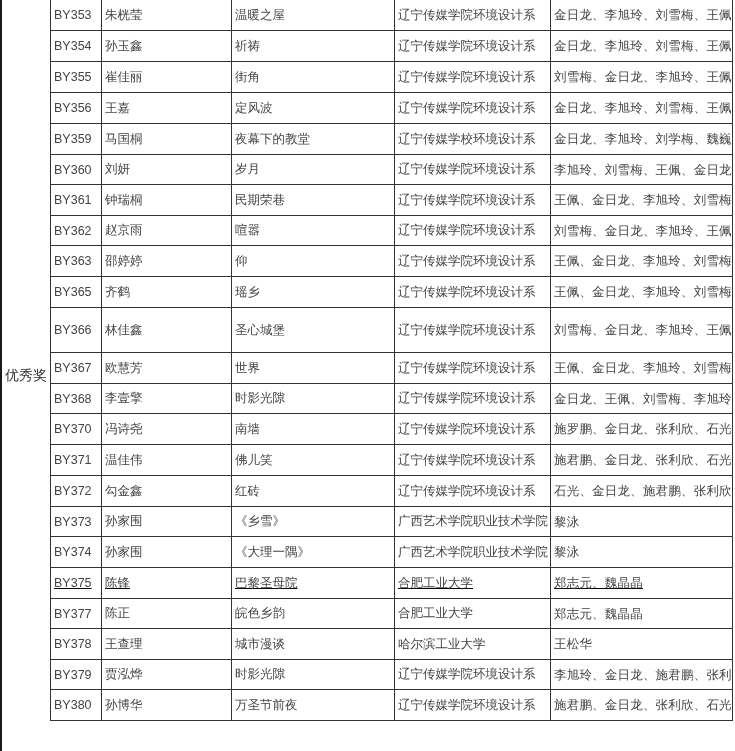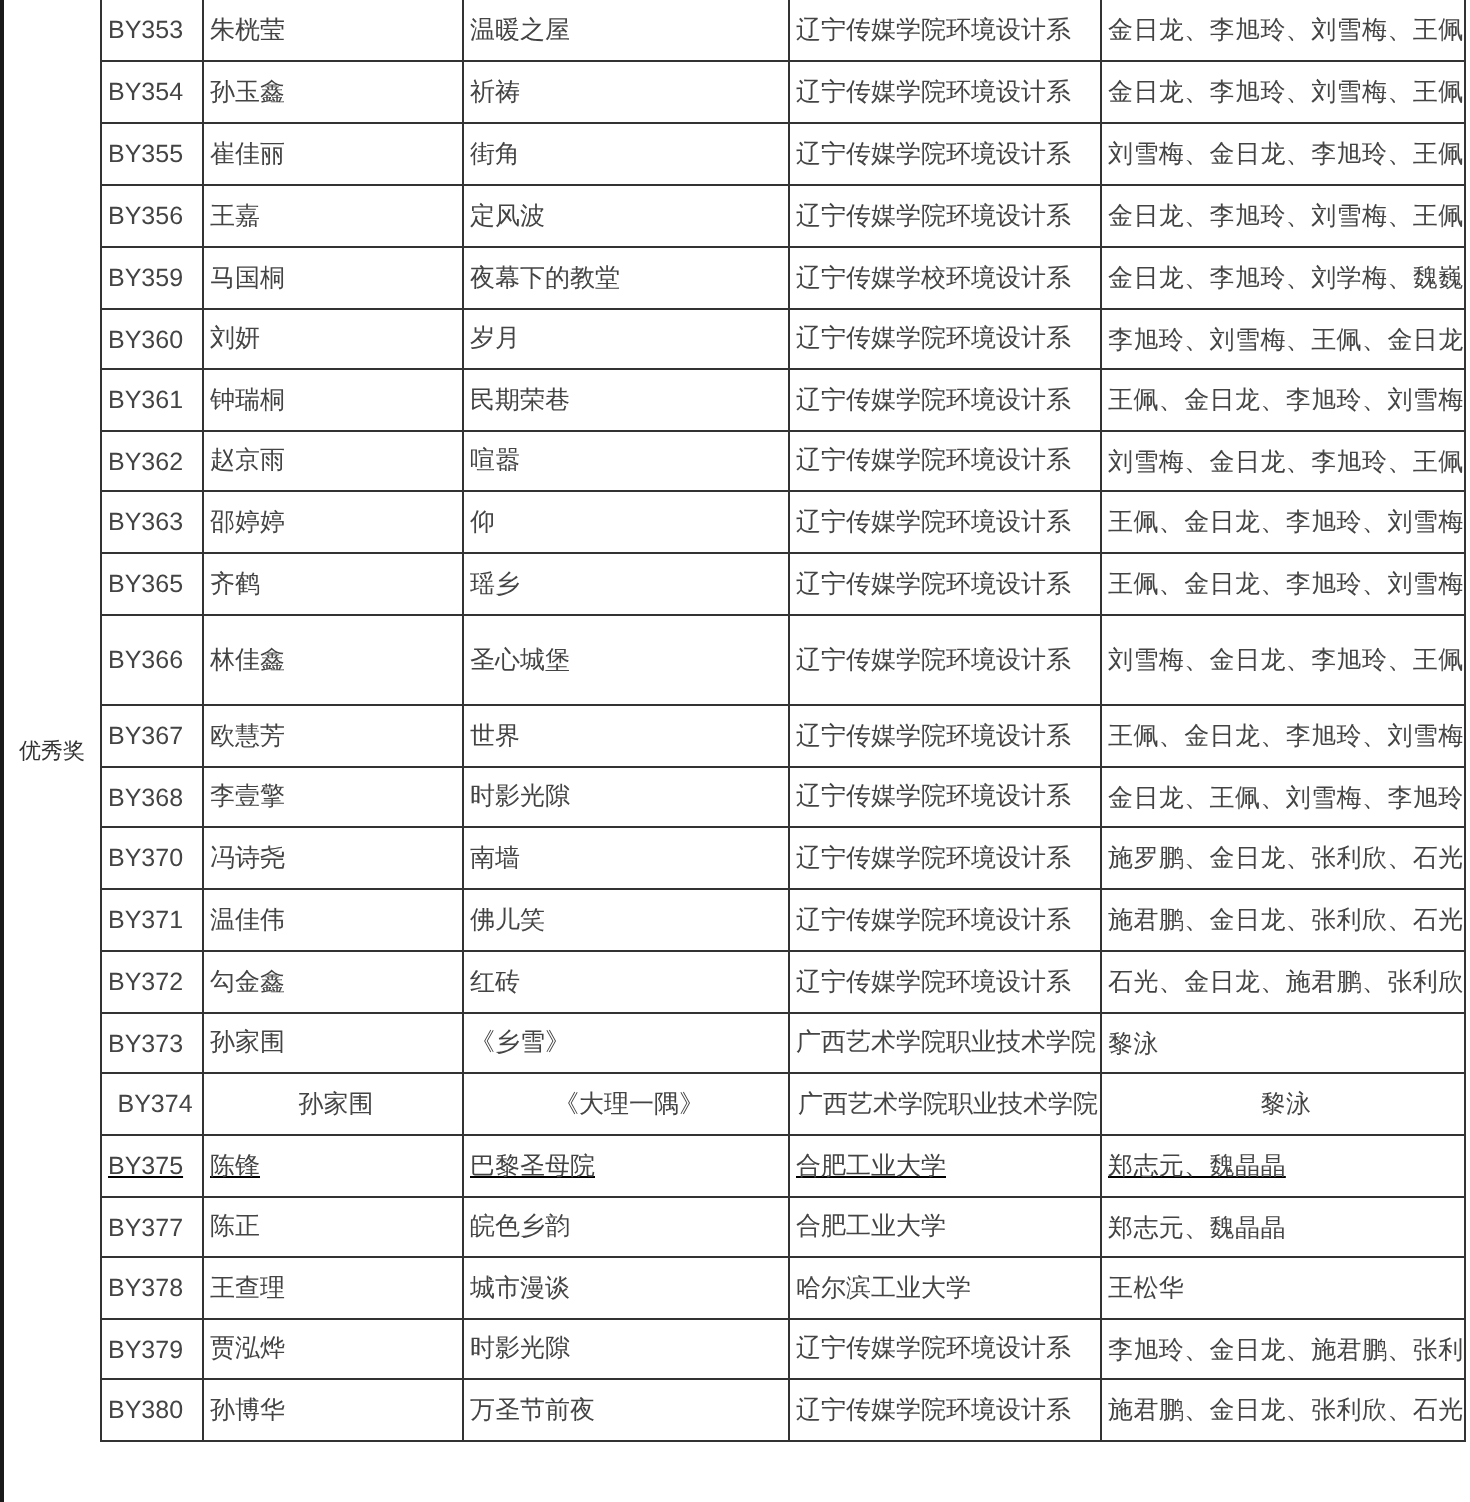--- a/index.html
+++ b/index.html
@@ -1,18 +1,18 @@
 <!DOCTYPE html>
 <html><head>
 <meta charset="utf-8">
 <style>
   html, body { margin: 0; padding: 0; background: #ffffff; }
   body { width: 735px; height: 751px; overflow: hidden; position: relative; font-family: "DejaVu Serif", serif; }
   .left-rule { position: absolute; left: 0; top: 0; width: 2px; height: 751px; background: #1a1a1a; }
-  .award-cell { position: absolute; left: 2px; top: 0; width: 48px; height: 751px; display: flex; align-items: center; justify-content: center; font-size: 11px; color: #333; }
+  .award-cell { position: absolute; left: 2px; top: 0; width: 48px; height: 751px; display: flex; align-items: center; justify-content: center; font-size: 14px; color: #333; }
   table.awards { position: absolute; left: 50px; top: -1px; border-collapse: collapse; table-layout: fixed; width: 682px; }
   table.awards td { border: 1.5px solid #333; padding: 0 0 0 3px; font-size: 12.5px; color: #444; vertical-align: middle; overflow: hidden; white-space: nowrap; }
   td.c-id { width: 47px; font-family: "Liberation Sans", sans-serif; font-size: 13.5px; color: #111; padding-left: 3px; }
   td.c-name { width: 126px; }
   td.c-work { width: 159px; }
   td.c-school { width: 152px; }
   td.c-adv { width: 178px; white-space: normal; line-height: 14px; letter-spacing: 0.2px; }
 </style>
 </head>
 <body>
@@ -134,21 +134,21 @@
         <td class="c-school">辽宁传媒学院环境设计系</td>
         <td class="c-adv">石光、金日龙、施君鹏、张利欣</td>
       </tr>
       <tr style="height: 30px;">
         <td class="c-id">BY373</td>
         <td class="c-name">孙家围</td>
         <td class="c-work">《乡雪》</td>
         <td class="c-school">广西艺术学院职业技术学院</td>
         <td class="c-adv">黎泳</td>
       </tr>
-      <tr style="height: 31px; text-align: center;">
+      <tr style="height: 31px;">
         <td class="c-id">BY374</td>
         <td class="c-name">孙家围</td>
         <td class="c-work">《大理一隅》</td>
         <td class="c-school">广西艺术学院职业技术学院</td>
         <td class="c-adv">黎泳</td>
       </tr>
       <tr style="height: 31px; text-decoration: underline;">
         <td class="c-id">BY375</td>
         <td class="c-name">陈锋</td>
         <td class="c-work">巴黎圣母院</td>

